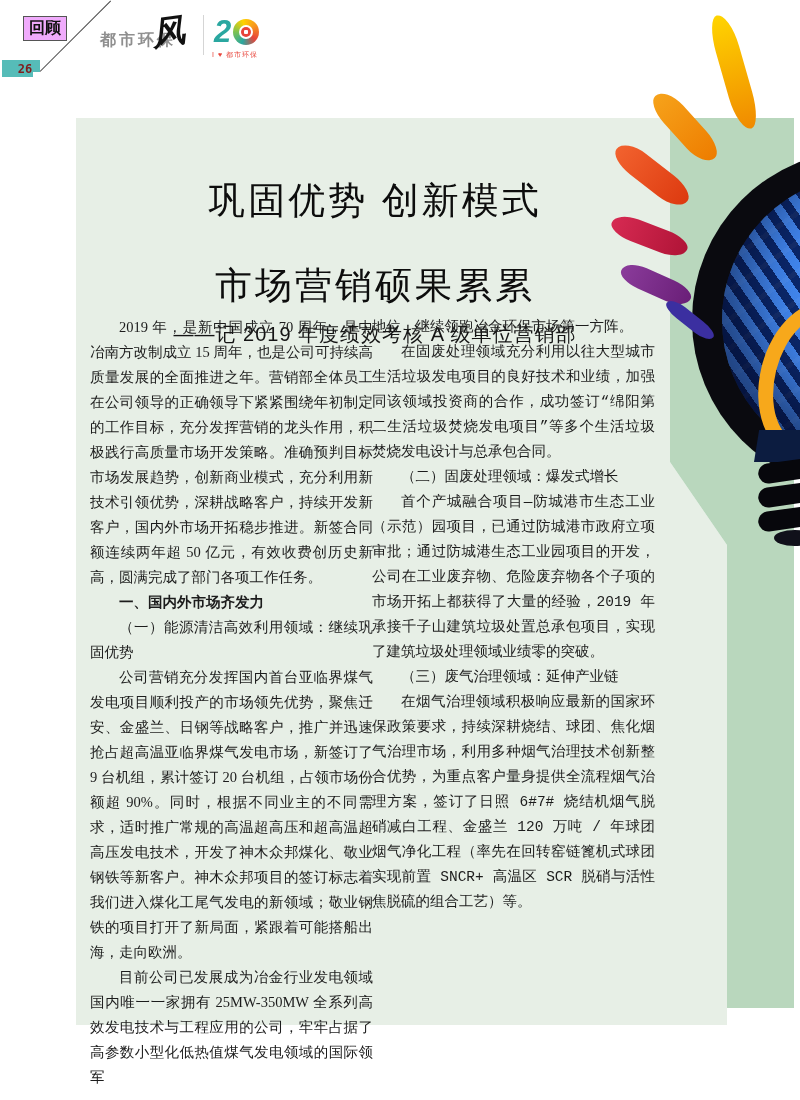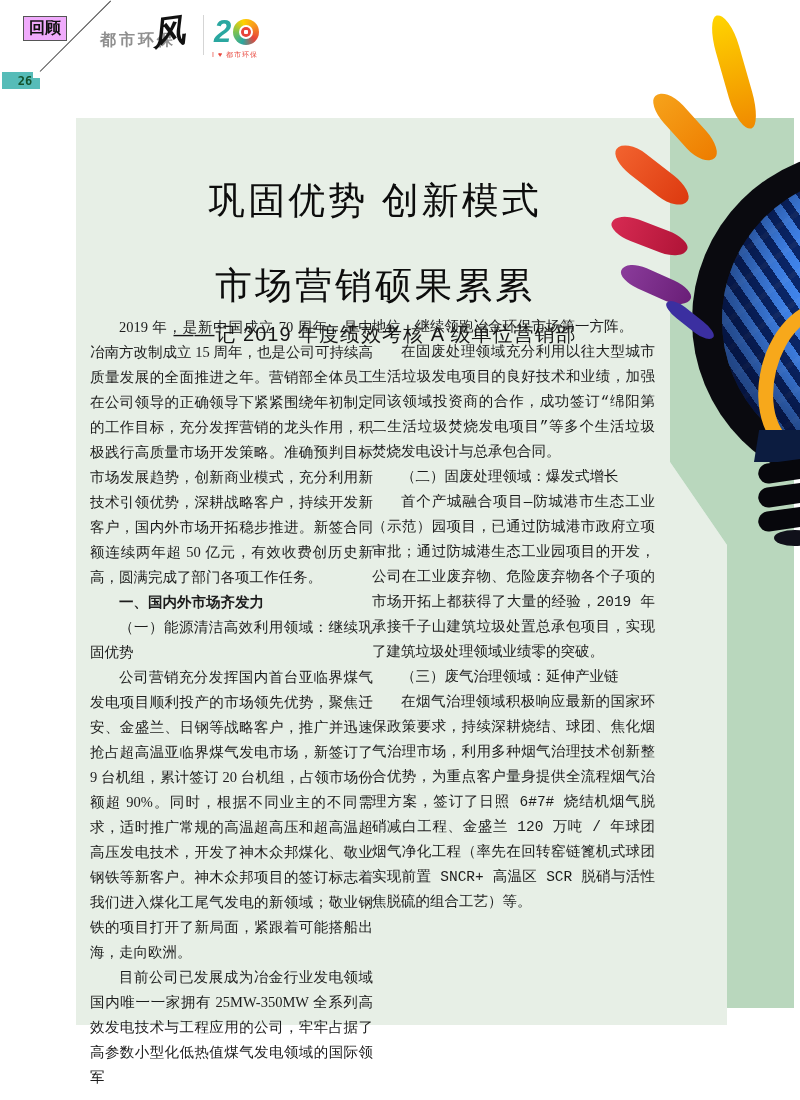--- a/index.html
+++ b/index.html
@@ -11,21 +11,21 @@
     clip-path:polygon(0 0,594px 0,594px 344px,651px 427px,651px 907px,0 907px);}
   .panel-dark{position:absolute;left:670px;top:118px;width:124px;height:890px;background:#b9d7bd;
     clip-path:polygon(0 0,124px 0,124px 890px,57px 890px,57px 427px,0 344px);}
 
   
   .review-box{position:absolute;left:23px;top:16px;width:42px;height:23px;border:1px solid #555;
     background:#f0abfc;display:flex;align-items:center;justify-content:center;
     font-family:"Liberation Sans",sans-serif;font-weight:bold;font-size:16px;color:#111;}
   .diag-line{position:absolute;left:40px;top:71px;width:100px;height:1px;background:#444;
     transform-origin:0 50%;transform:rotate(-45deg);}
-  .page-num{position:absolute;left:2px;top:72px;width:38px;height:17px;background:#56bcb8;color:#14532d;
+  .page-num{position:absolute;left:2px;top:60px;width:38px;height:17px;background:#56bcb8;color:#7f1d1d;
     font-family:"DejaVu Sans Mono",monospace;font-weight:bold;font-size:12px;
     display:flex;align-items:center;justify-content:center;padding-left:8px;box-sizing:border-box;}
   .page-num-notch{position:absolute;left:33px;top:72px;width:7px;height:6px;background:#fff;}
 
   
   .brand{position:absolute;left:100px;top:30px;font-family:"Liberation Serif",serif;
     font-weight:bold;font-size:16px;color:#8f8f8f;letter-spacing:3px;}
   .brand-mark{position:absolute;left:152px;top:10px;font-family:"Liberation Serif",serif;
     font-style:italic;font-weight:bold;font-size:33px;color:#111;transform:rotate(-8deg);}
   .mast-divider{position:absolute;left:203px;top:15px;width:1px;height:40px;background:#d5d5d5;}

